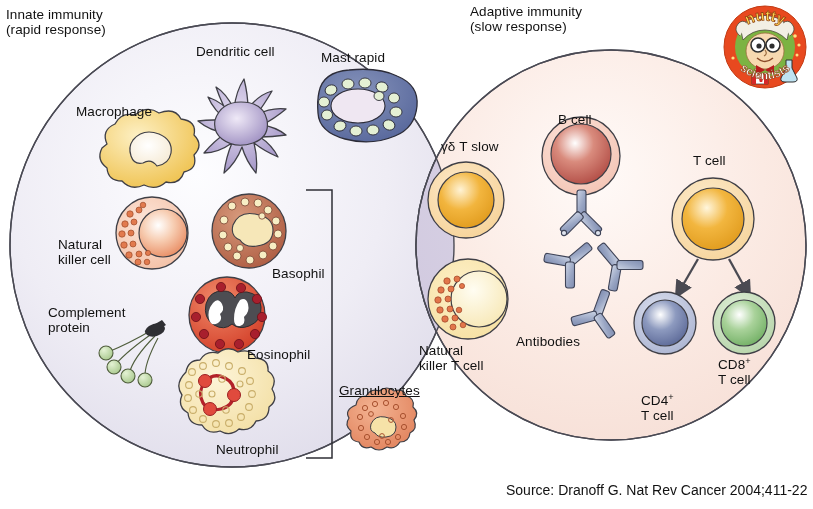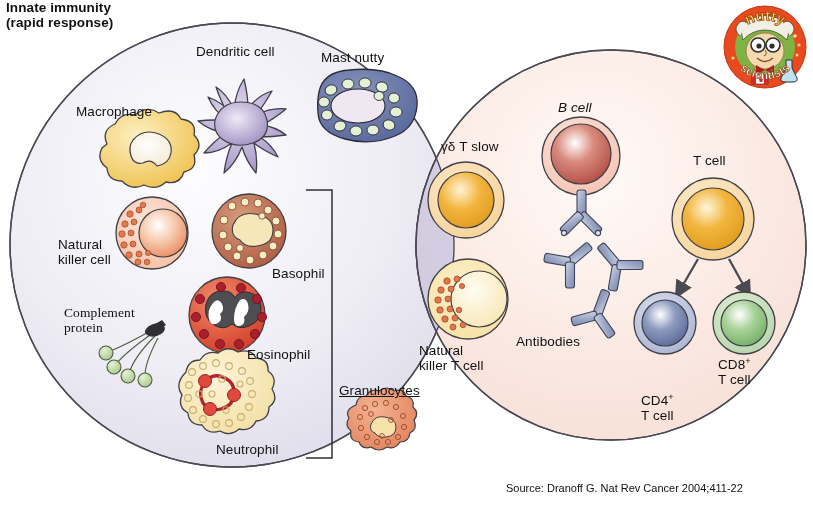--- a/index.html
+++ b/index.html
@@ -1,21 +1,21 @@
 <!DOCTYPE html>
 <html><head>
 <meta charset="utf-8">
 <title>Immunity Diagram</title>
 <style>
   html,body{margin:0;padding:0;background:#ffffff;}
   body{font-family:"Liberation Sans","DejaVu Sans",sans-serif;}
   #stage{position:relative;width:813px;height:509px;overflow:hidden;background:#fff;}
   #stage svg{position:absolute;left:0;top:0;}
   .lbl{position:absolute;font-size:13.5px;color:#111;line-height:1.12;white-space:pre;letter-spacing:0.1px;}
-  .src{position:absolute;font-size:11px;color:#111;white-space:pre;}
+  .src{position:absolute;font-size:14px;color:#111;white-space:pre;}
   sup{font-size:0.68em;vertical-align:super;line-height:0;}
 </style>
 </head>
 <body>
 
 <div id="stage">
 
 <svg width="813" height="509" viewBox="0 0 813 509">
   <defs>
     <radialGradient id="gInnate" cx="42%" cy="34%" r="78%">
@@ -459,40 +459,42 @@
     <path id="arcBot" d="M730,56 A38,38 0 0 0 800,56" fill="none"></path>
     <text font-family="'Liberation Sans',sans-serif" font-size="15" font-weight="bold" fill="#ffd54f" stroke="#8a3b10" stroke-width="0.7">
       <textPath href="#arcTop" startOffset="50%" text-anchor="middle">nutty</textPath>
     </text>
     <text font-family="'Liberation Sans',sans-serif" font-size="12" font-weight="bold" fill="#ffffff" stroke="#8a3b10" stroke-width="0.6">
       <textPath href="#arcBot" startOffset="50%" text-anchor="middle">scientists</textPath>
     </text>
   </g>
 </svg>
 
-<div class="lbl" style="left:6px;  top:0;font-weight:bold;">Innate immunity
+<div class="lbl" style="left:6px;  top:7px;">Innate immunity
 (rapid response)</div>
+<div class="lbl" style="left:470px;top:4px;">Adaptive immunity
+(slow response)</div>
 
 <div class="lbl" style="left:76px; top:104px;">Macrophage</div>
 <div class="lbl" style="left:196px;top:44px;">Dendritic cell</div>
-<div class="lbl" style="left:321px;top:50px;">Mast nutty</div>
+<div class="lbl" style="left:321px;top:50px;">Mast rapid</div>
 <div class="lbl" style="left:58px; top:237px;">Natural
 killer cell</div>
 <div class="lbl" style="left:272px;top:266px;text-align:right;">Basophil</div>
-<div class="lbl" style="left:64px; top:305px;font-family:Liberation Serif, serif;">Complement
+<div class="lbl" style="left:48px; top:305px;">Complement
 protein</div>
 <div class="lbl" style="left:247px;top:347px;">Eosinophil</div>
 <div class="lbl" style="left:339px;top:383px;text-decoration:underline;">Granulocytes</div>
 <div class="lbl" style="left:196px;top:442px;margin-left:20px;">Neutrophil</div>
 
 <div class="lbl" style="left:441px;top:139px;">γδ T slow</div>
 <div class="lbl" style="left:419px;top:343px;">Natural
 killer T cell</div>
 
-<div class="lbl" style="left:558px;top:100px;font-style:italic;">B cell</div>
+<div class="lbl" style="left:558px;top:112px;">B cell</div>
 <div class="lbl" style="left:516px;top:334px;">Antibodies</div>
 <div class="lbl" style="left:693px;top:153px;">T cell</div>
 
 <div class="lbl" style="left:641px;top:357px;margin-top:36px;"><span>CD4</span><sup>+</sup><br><span>T cell</span></div>
 <div class="lbl" style="left:718px;top:357px;"><span>CD8</span><sup>+</sup><br><span>T cell</span></div>
 
 <div class="src" style="left:506px;top:482px;">Source: Dranoff G. Nat Rev Cancer 2004;411-22</div>
 
 </div>
 

